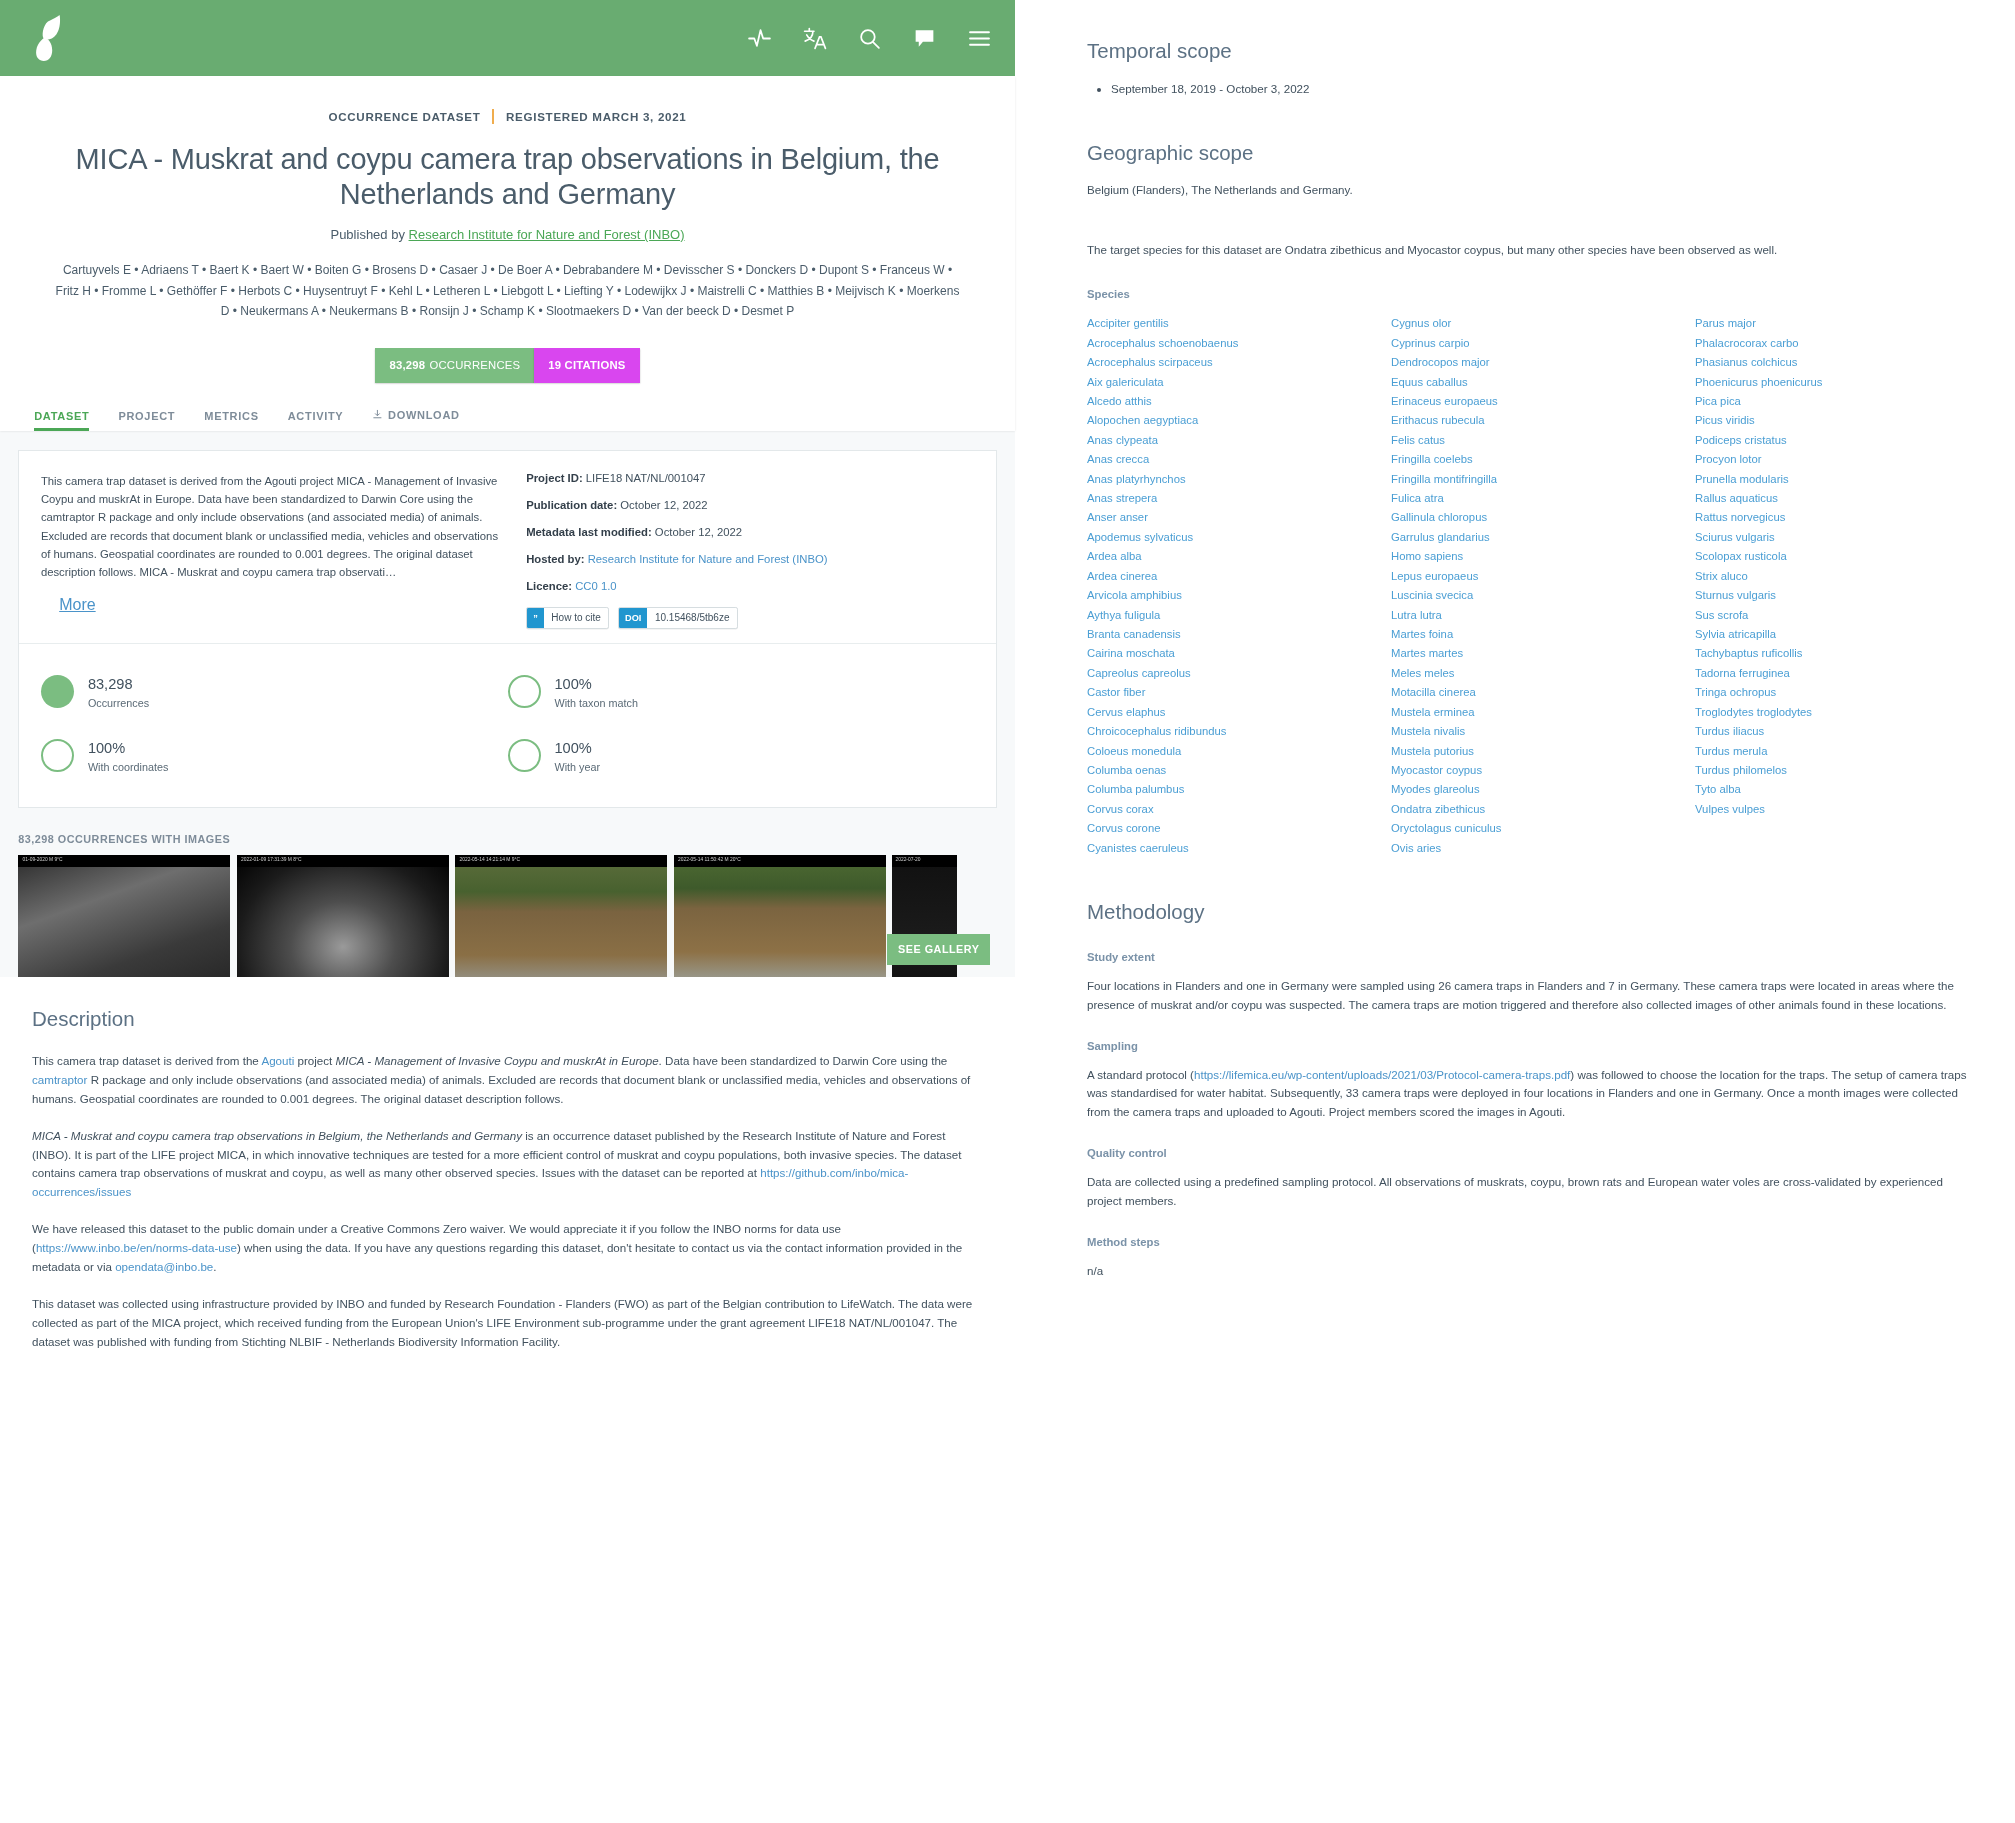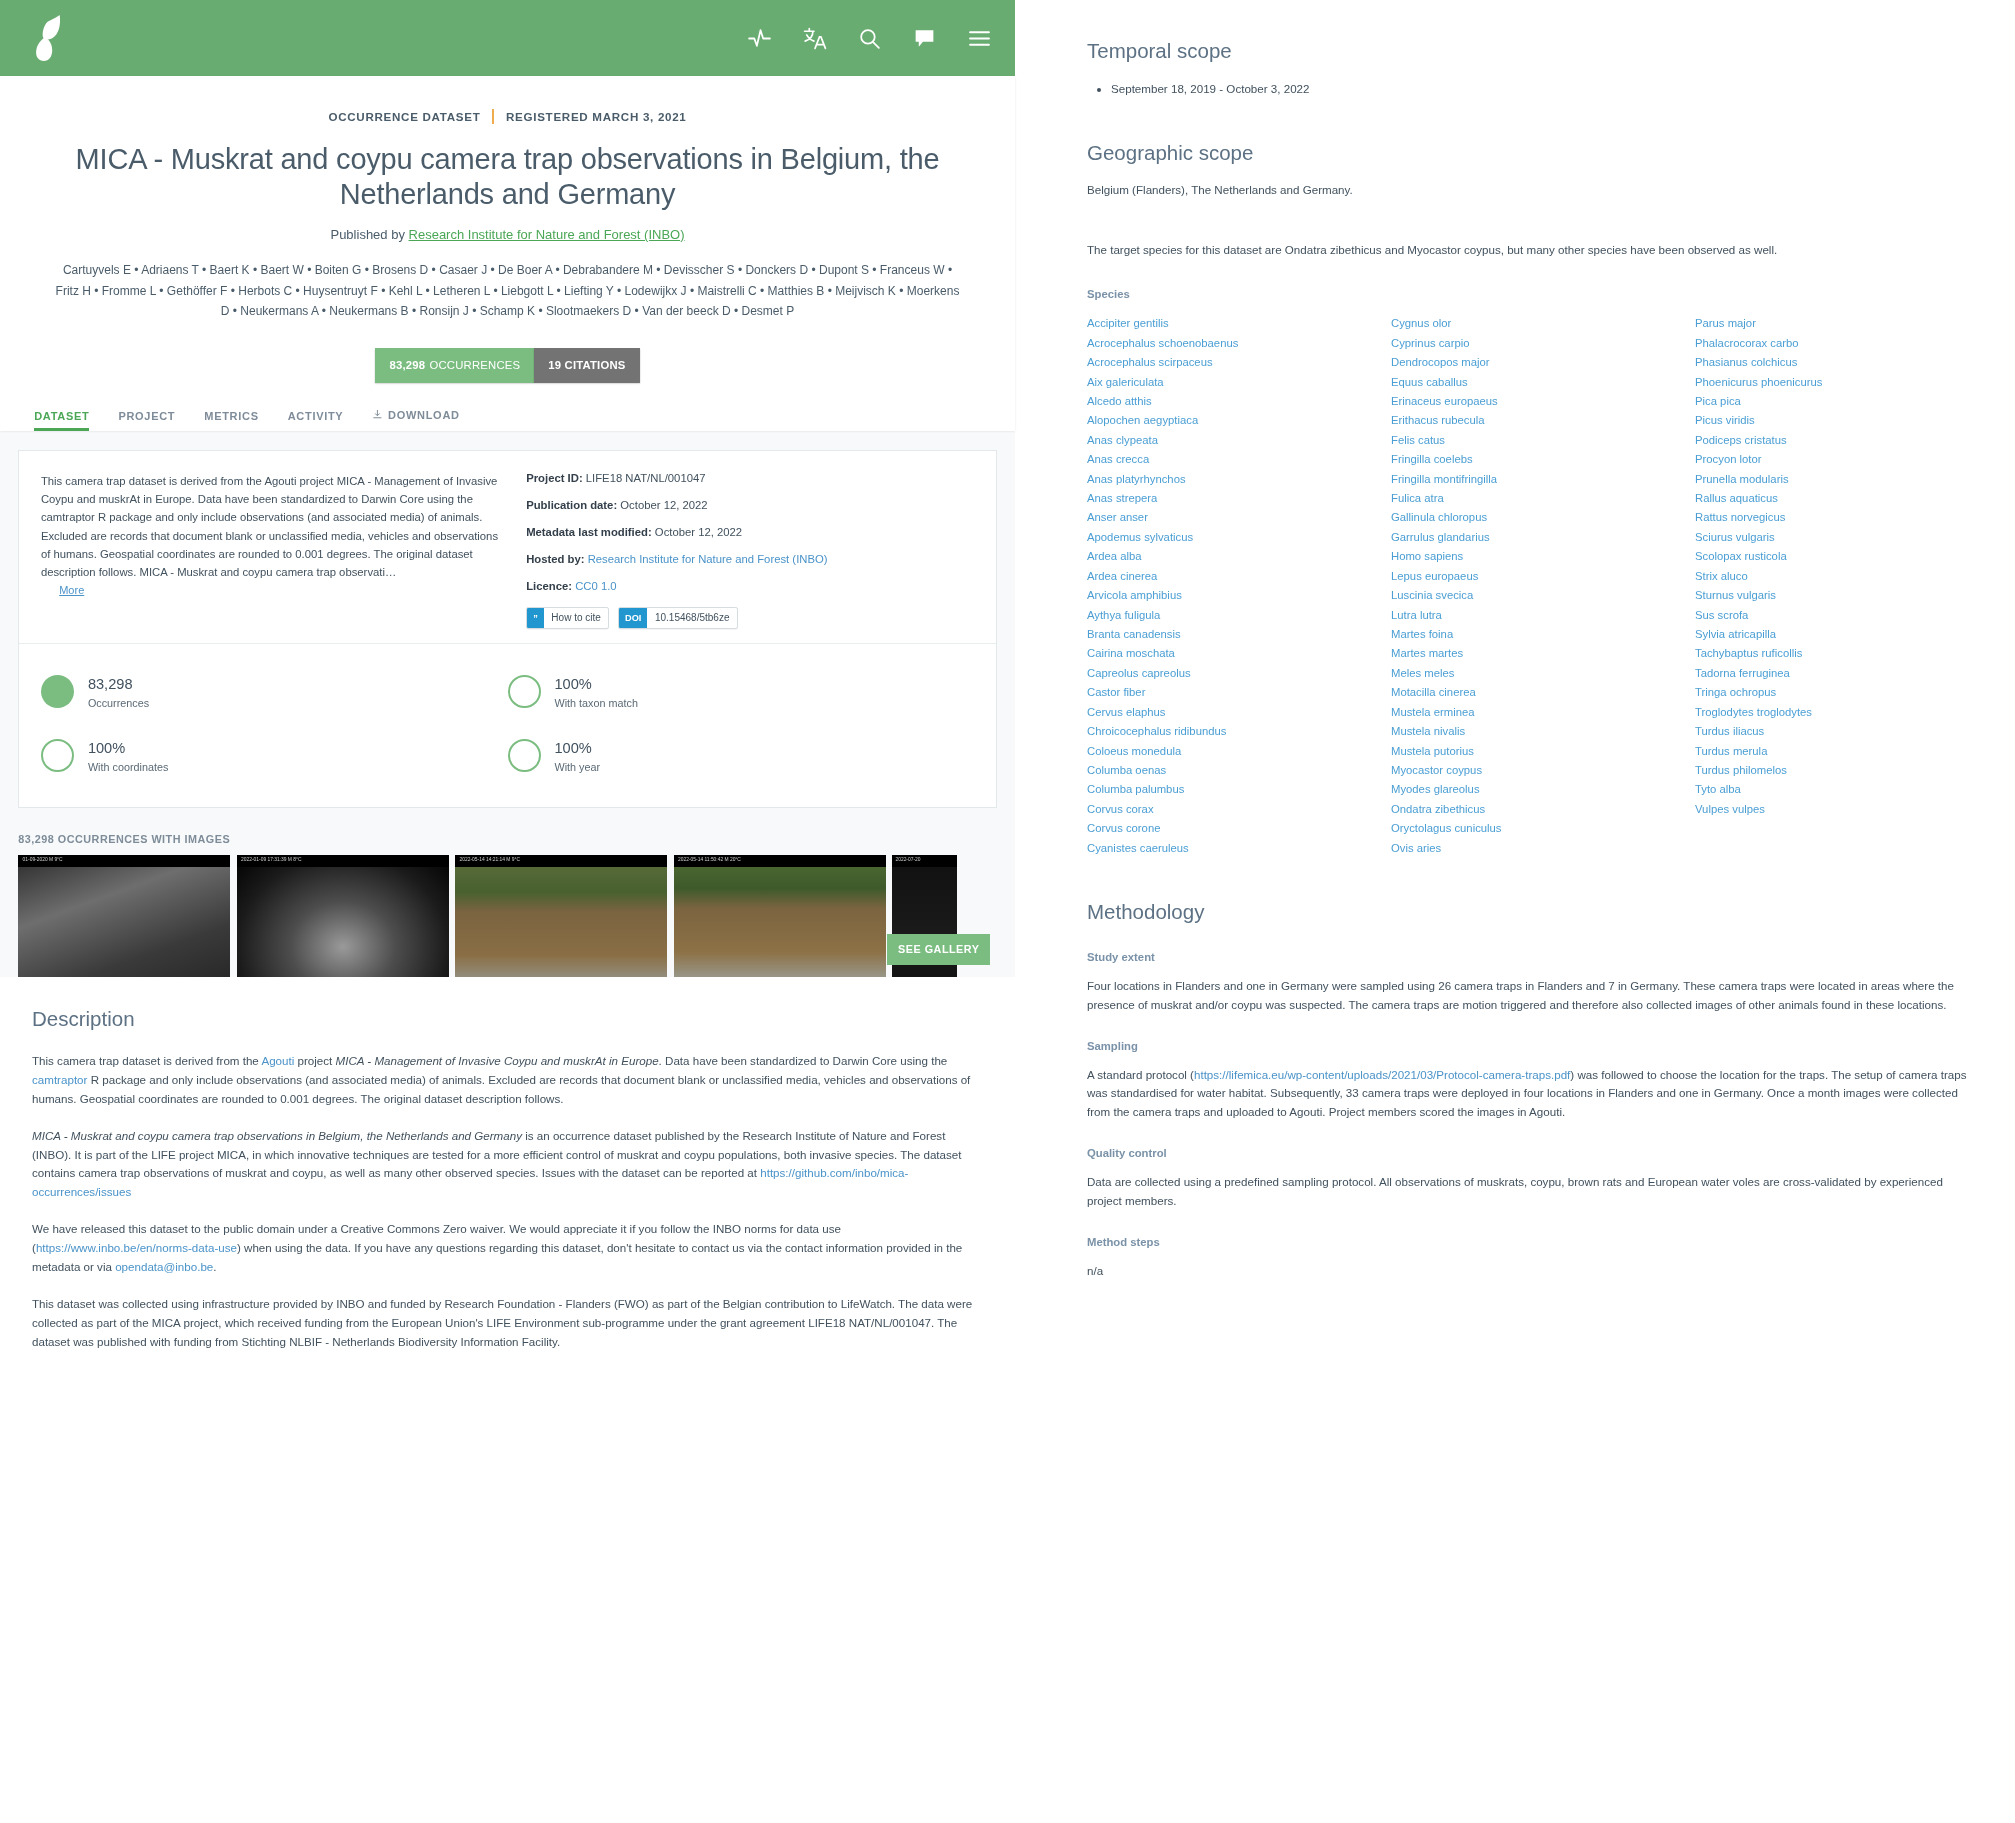--- a/index.html
+++ b/index.html
@@ -37,34 +37,34 @@
   }
   .published { margin-top:16px; font-size:13px; color:#4a5c6a; }
   .published a { color:#4ba756; text-decoration:underline; }
   .authors { margin-top:18.3px; font-size:12px; line-height:1.72; color:#4a5c6a; padding:0 21.6px; }
   .badges { margin-top:26px; display:flex; justify-content:center; }
   .badge { height:35px; display:flex; align-items:center; padding:0 14px;
            font-size:11.3px; font-weight:700; letter-spacing:0.2px; color:#fff;
            box-shadow:0 1.1px 1.6px rgba(0,0,0,.28); cursor:pointer; }
   .badge.occ { background:#7bbd81; }
   .badge.occ .label { font-weight:400; margin-left:4.3px; }
-  .badge.cit { background:#737373; }
+  .badge.cit { background:#d946ef; }
 
   .tabs { margin-top:26px; display:flex; align-items:flex-end; gap:29px; padding:0 0 0 2.2px; }
   .tab { font-size:11px; letter-spacing:0.7px; font-weight:700; color:#7e8c99; padding-bottom:9px;
          cursor:pointer; position:relative; white-space:nowrap; }
   .tab.active { color:#4ba756; }
   .tab.active:after { content:""; position:absolute; left:0; right:0; bottom:0; height:3.2px; background:#4ba756; }
   .tab .dl-ico { display:inline-block; vertical-align:-1.1px; margin-right:4.9px; }
 
   .lower { background:#f7f9fa; padding: 19.4px 18.3px 0 18.3px; }
   .card { background:#fff; border:0.5px solid #e3e8ea; }
   .card-top { display:flex; padding: 20.5px 21.6px 14px 21.6px; border-bottom:0.5px solid #e8edee; }
   .desc-short { width:52%; font-size:11.3px; line-height:1.62; color:#41515e; padding-right:18.3px;}
-  .more-link { color:#4a93c9; font-size:11px; display:inline-block; margin-top:2px; margin-left:18.3px; cursor:pointer;}
+  .more-link { color:#4a93c9; font-size:16px; display:inline-block; margin-top:14px; margin-left:18.3px; cursor:pointer;}
   .meta { width:48%; font-size:11.3px; line-height:1.1; }
   .meta .row { margin-bottom:14.6px; }
   .meta .k { font-weight:700; color:#333f4a; }
   .meta .v { color:#41515e; }
   .meta a { color:#4a93c9; text-decoration:none; }
   .cite-row { display:flex; gap:8.6px; margin-top:3.2px; }
   .chip { display:flex; height:21.6px; border:0.5px solid #d6dde0; border-radius:2.2px; overflow:hidden;
           box-shadow:0 0.5px 0.5px rgba(0,0,0,.08); cursor:pointer; background:#fff;}
   .chip .ic { background:#2196cf; color:#fff; display:flex; align-items:center; justify-content:center;
               padding:0 6px; font-size:9.2px; font-weight:700; }

